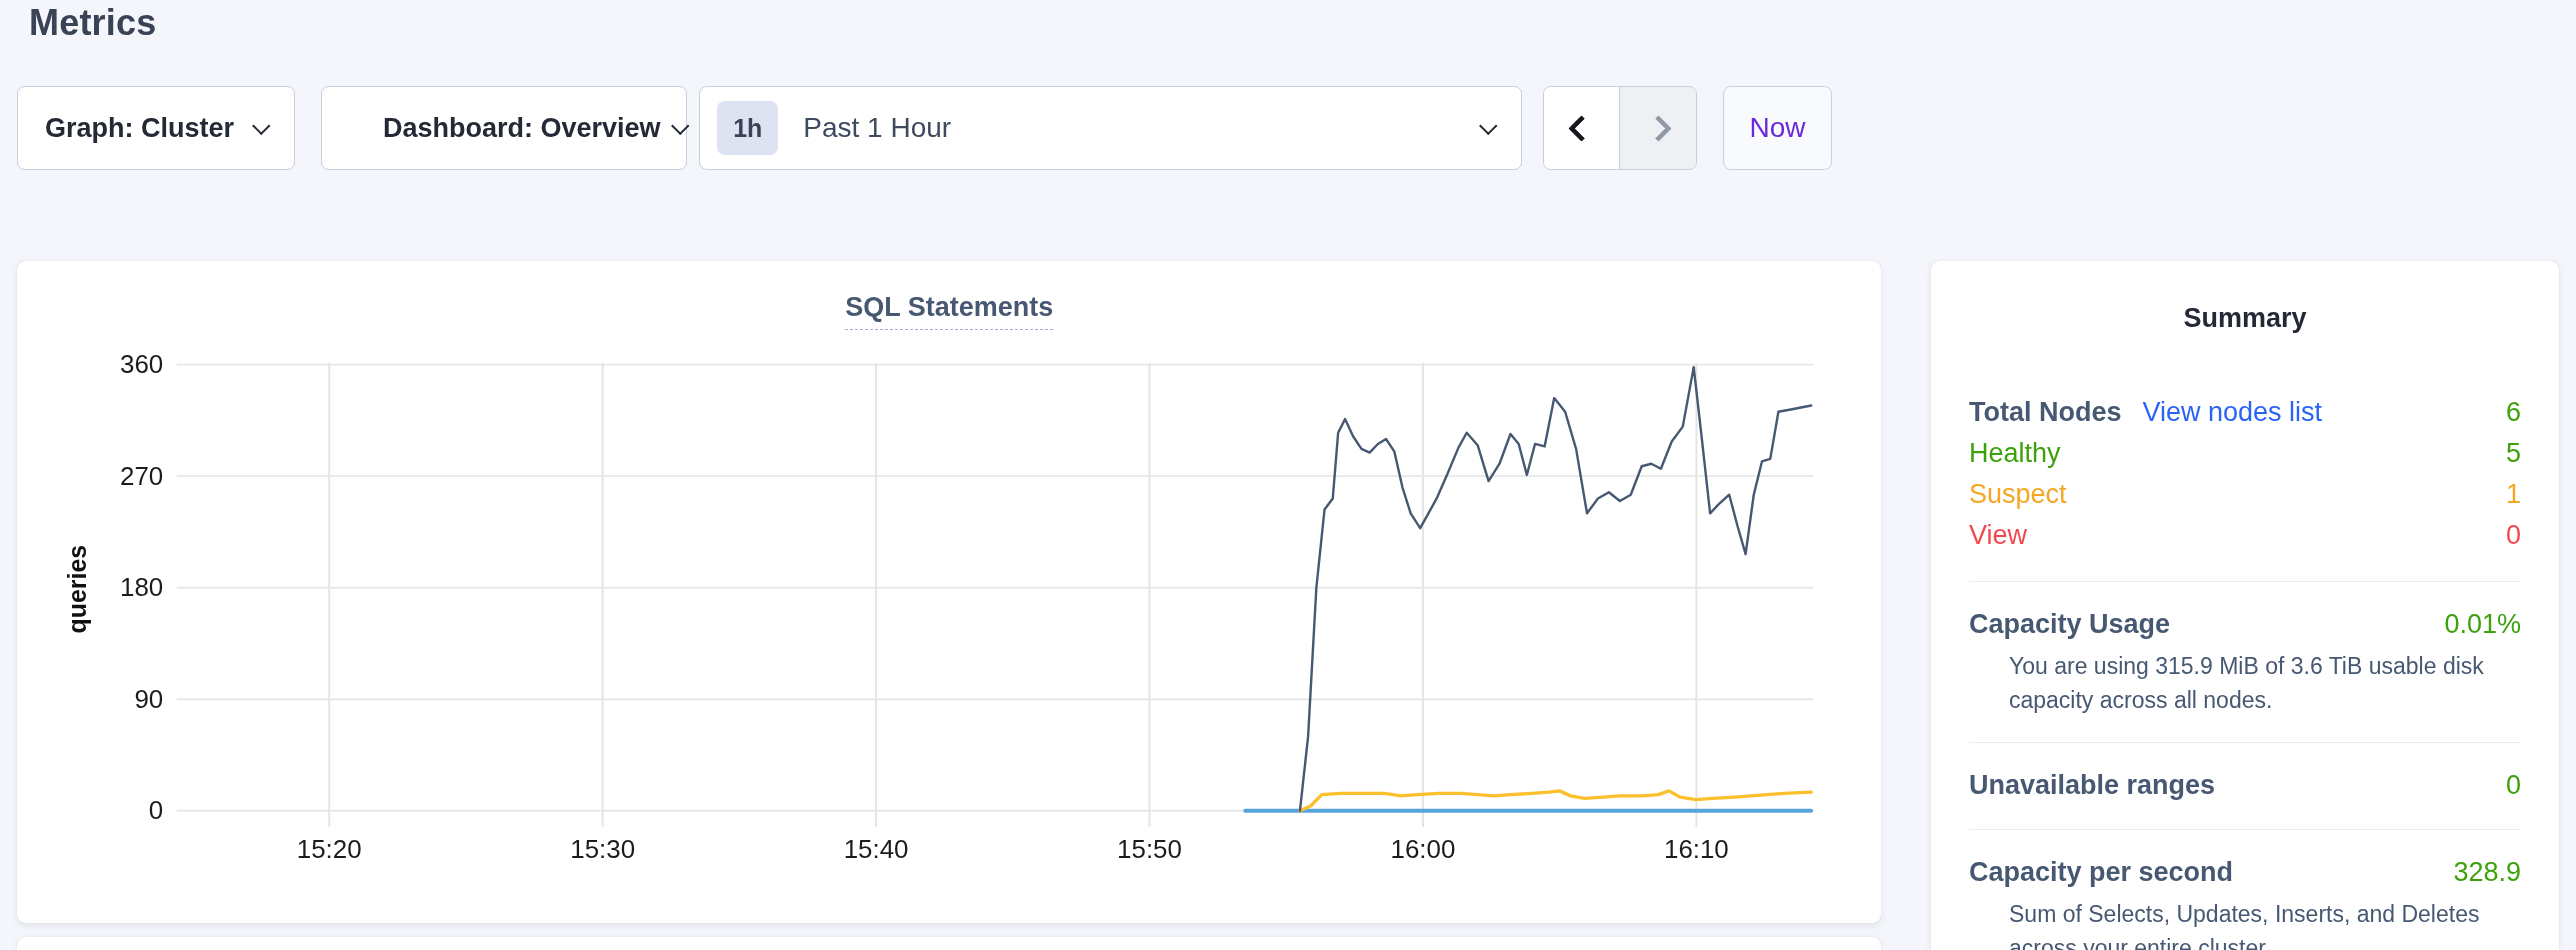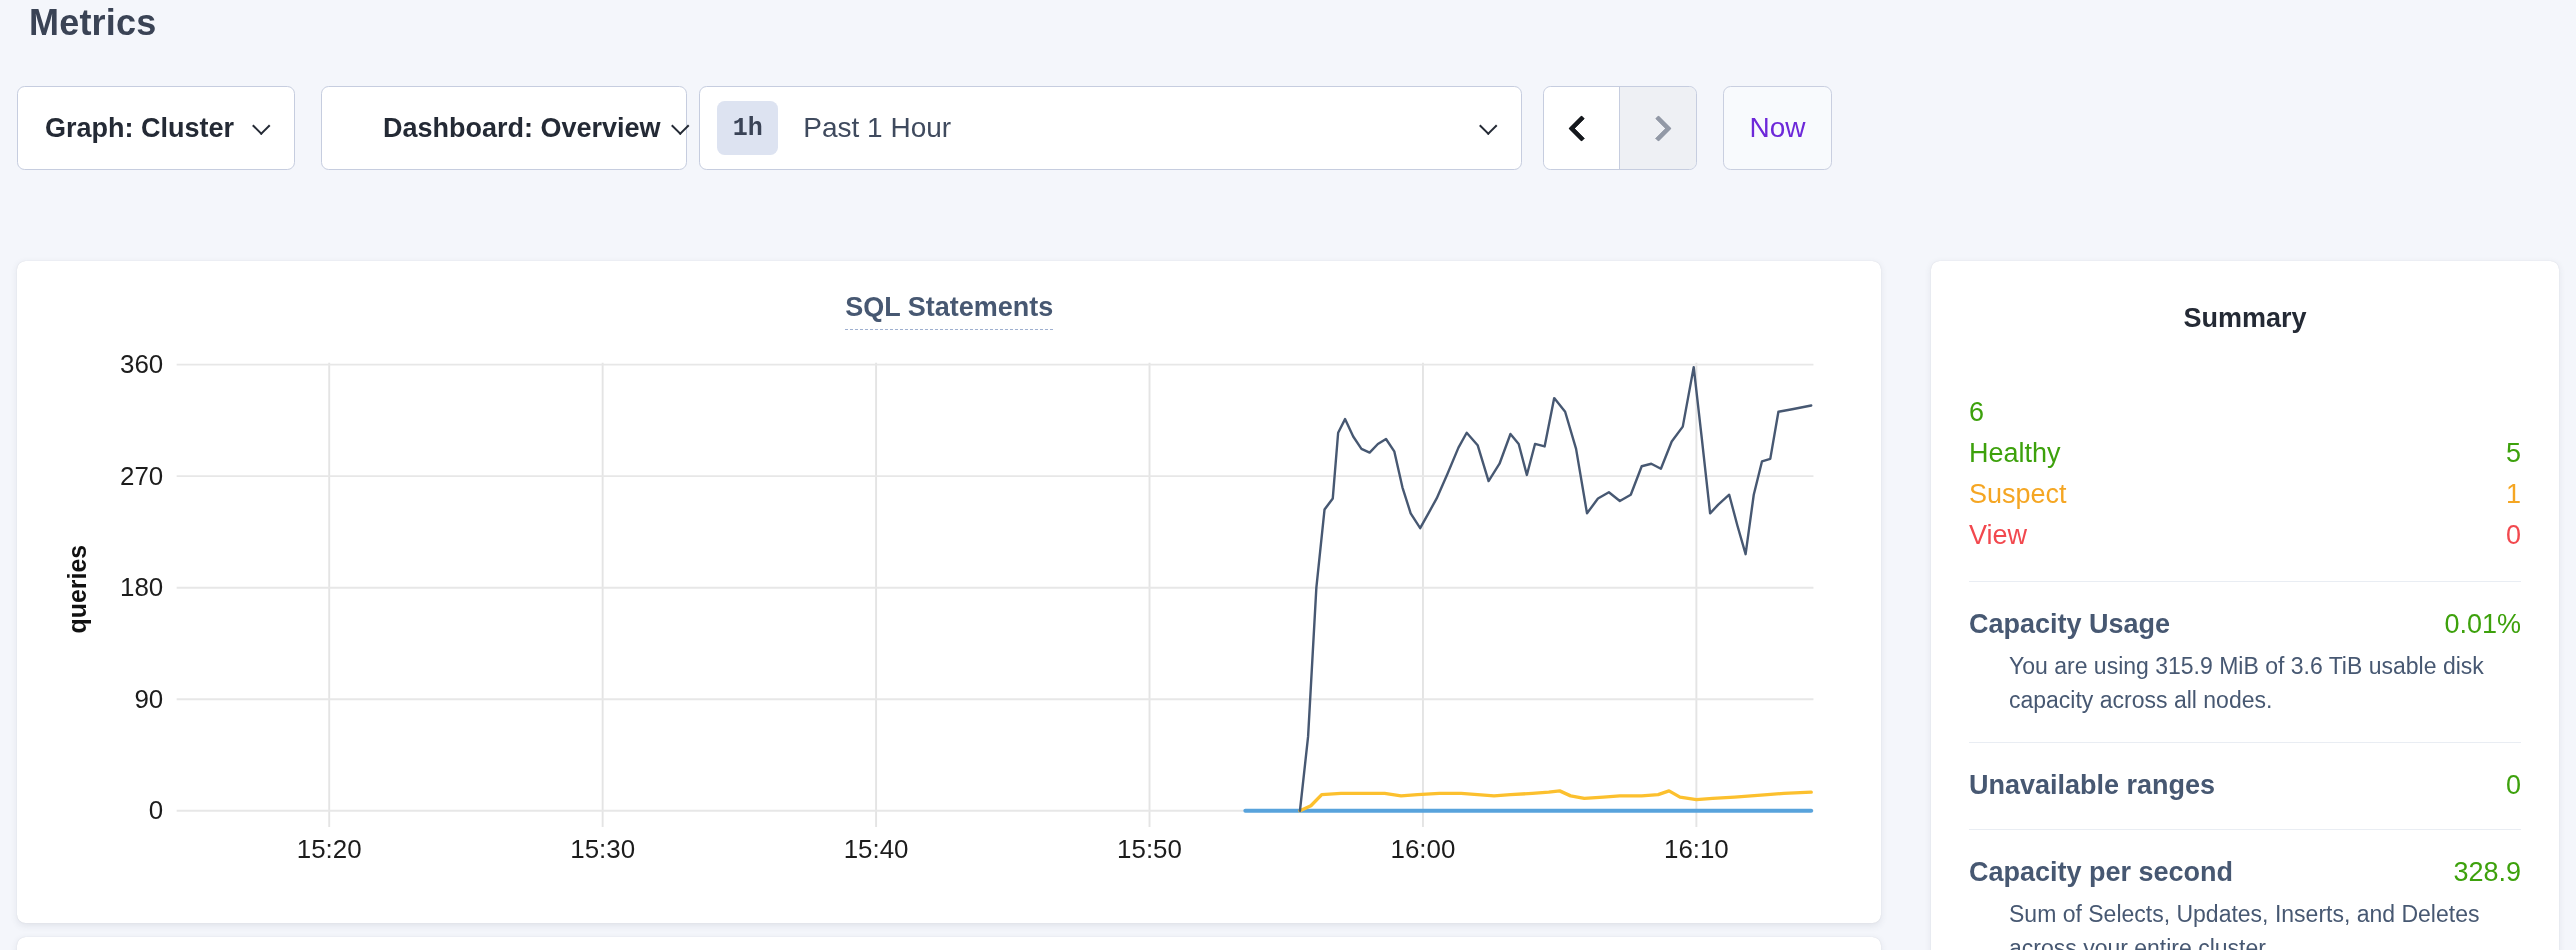--- a/index.html
+++ b/index.html
@@ -30,21 +30,21 @@
   .dd-label { font-size:27px; font-weight:700; color:#242a35; }
   .chev {
     width:12.5px; height:12.5px; flex:0 0 auto;
     border-right:2.9px solid #242a35; border-bottom:2.9px solid #242a35;
     transform:rotate(45deg) translate(-1.9px,-1.9px);
   }
   .timepicker { left:699px; width:823px; padding:0 27px 0 17.3px; gap:25px; }
   .tp-badge {
     background:#dde3f1; color:#3a4356; font-weight:700; font-size:25px;
     border-radius:7.7px; width:61px; height:54px;
-    display:flex; align-items:center; justify-content:center;font-family:Liberation Mono, monospace;
+    display:flex; align-items:center; justify-content:center;
   }
   .tp-label { font-size:28px; font-weight:400; color:#3f4a5e; flex:1; }
   .arrows { left:1543px; width:154px; padding:0; overflow:hidden; background:transparent; }
   .arrow-btn { width:76px; height:100%; display:flex; align-items:center; justify-content:center; }
   .arrow-prev { background:#fff; border-right:1.9px solid #c6cddf; border-radius:5.8px 0 0 5.8px; }
   .arrow-next { background:#eef0f4; border-radius:0 5.8px 5.8px 0; }
   .chev-left  { width:19px; height:19px; border-left:5.8px solid #15181d; border-bottom:5.8px solid #15181d; transform:rotate(45deg); border-radius:1.9px; }
   .chev-right { width:19px; height:19px; border-right:5.8px solid #9299a6; border-top:5.8px solid #9299a6; transform:rotate(45deg); border-radius:1.9px; }
   .now-btn {
     left:1715px; width:109px; justify-content:center;
@@ -153,20 +153,24 @@
         <polyline points="1336.8,573.0 1345.3,495.5 1353.9,340.5 1362.4,259.1 1371.0,247.5 1376.6,179.0 1383.8,164.8 1392.3,182.9 1400.9,195.8 1409.4,199.7 1418.0,190.7 1426.5,185.5 1435.1,198.4 1443.6,235.9 1452.2,263.0 1462.1,278.5 1470.7,263.0 1479.3,247.5 1490.6,221.7 1502.0,194.5 1510.6,179.0 1522.0,192.0 1533.4,229.4 1544.8,211.3 1556.2,180.3 1564.8,190.7 1573.3,223.0 1581.8,190.7 1591.8,193.3 1601.8,142.9 1613.2,157.1 1624.6,195.8 1636.0,263.0 1647.4,247.5 1658.8,241.0 1670.2,250.1 1681.6,243.6 1693.0,213.9 1703.0,211.3 1713.0,216.5 1724.3,188.1 1735.8,172.6 1747.2,110.6 1755.7,185.5 1764.3,263.0 1772.8,254.0 1784.2,243.6 1792.8,275.9 1801.3,305.6 1809.8,243.6 1818.4,208.8 1827.0,206.2 1835.5,157.1 1849.8,154.5 1869.7,150.6" fill="none" stroke="#475872" stroke-width="2.5" stroke-linejoin="round" stroke-linecap="round"></polyline>
       </svg>
   </div>
 
   <div class="card peek-card"></div>
 
   <aside class="card summary-card">
     <h2 class="summary-title">Summary</h2>
 
     <div class="srow">
+      <span class="left">
+        <span class="lbl-bold">Total Nodes</span>
+        <a class="link">View nodes list</a>
+      </span>
       <span class="val" style="color: rgb(61, 161, 12);">6</span>
     </div>
 
     <div class="srow">
       <span style="color: rgb(61, 161, 12);">Healthy</span>
       <span class="val" style="color: rgb(61, 161, 12);">5</span>
     </div>
 
     <div class="srow">
       <span style="color: rgb(245, 166, 35);">Suspect</span>

